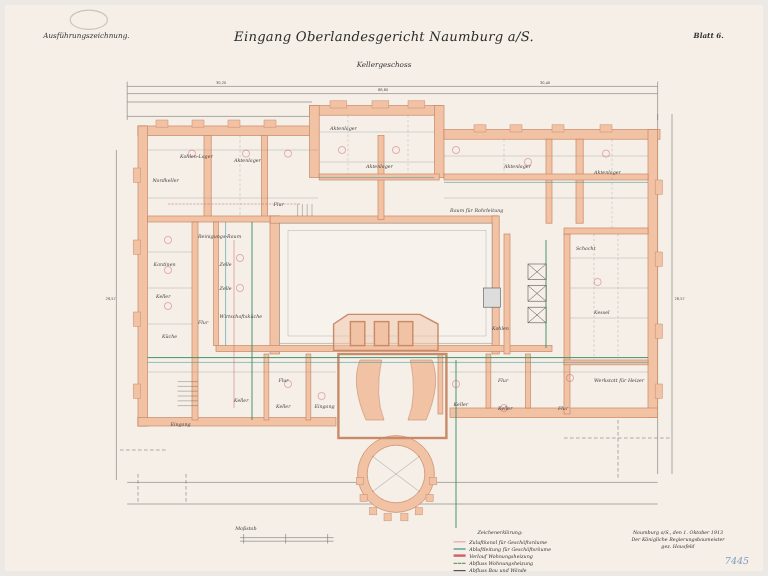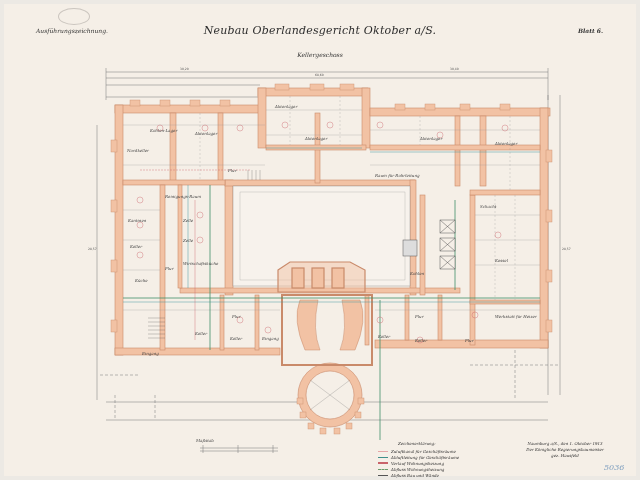--- a/index.html
+++ b/index.html
@@ -54,21 +54,21 @@
     }
     .room { font-size: 4px; font-style: italic; fill: #444; font-family: "DejaVu Serif", serif; }
     .dim { font-size: 3px; fill: #555; font-family: "DejaVu Sans", sans-serif; }
   </style>
 </head>
 <body>
 
 <div class="sheet"></div>
 <div class="stamp"></div>
 <div class="label-left">Ausführungszeichnung.</div>
-<div class="title">Neubau Oberlandesgericht Oktober a/S.</div>
+<div class="title">Eingang Oberlandesgericht Naumburg a/S.</div>
 <div class="subtitle">Kellergeschoss</div>
 <div class="sheet-no">Blatt 6.</div>
 
 <svg class="plan" width="640" height="480" viewBox="0 0 640 480">
 
   <g stroke="#777" stroke-width="0.5">
     <line x1="106" y1="72" x2="548" y2="72"></line>
     <line x1="106" y1="78" x2="548" y2="78"></line>
     <line x1="106" y1="85" x2="260" y2="85"></line>
     <line x1="106" y1="97" x2="265" y2="97"></line>
@@ -341,13 +341,13 @@
     <span>Abfluss Bau und Wände</span>
   </div>
 </div>
 
 <div class="signature">
   <div>Naumburg a/S., den 1. Oktober 1913</div>
   <div>Der Königliche Regierungsbaumeister</div>
   <div>gez. Hausfeld</div>
 </div>
 
-<div class="archive-no">5036</div>
+<div class="archive-no">7445</div>
 
 </body></html>

